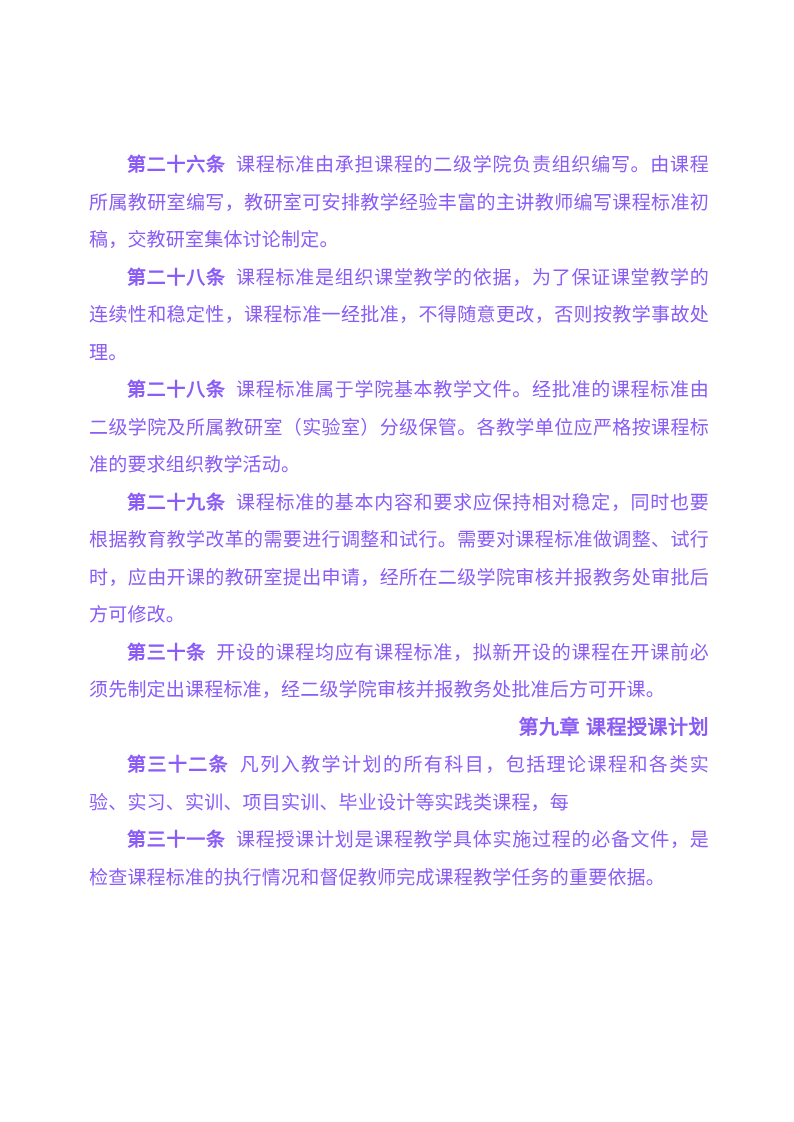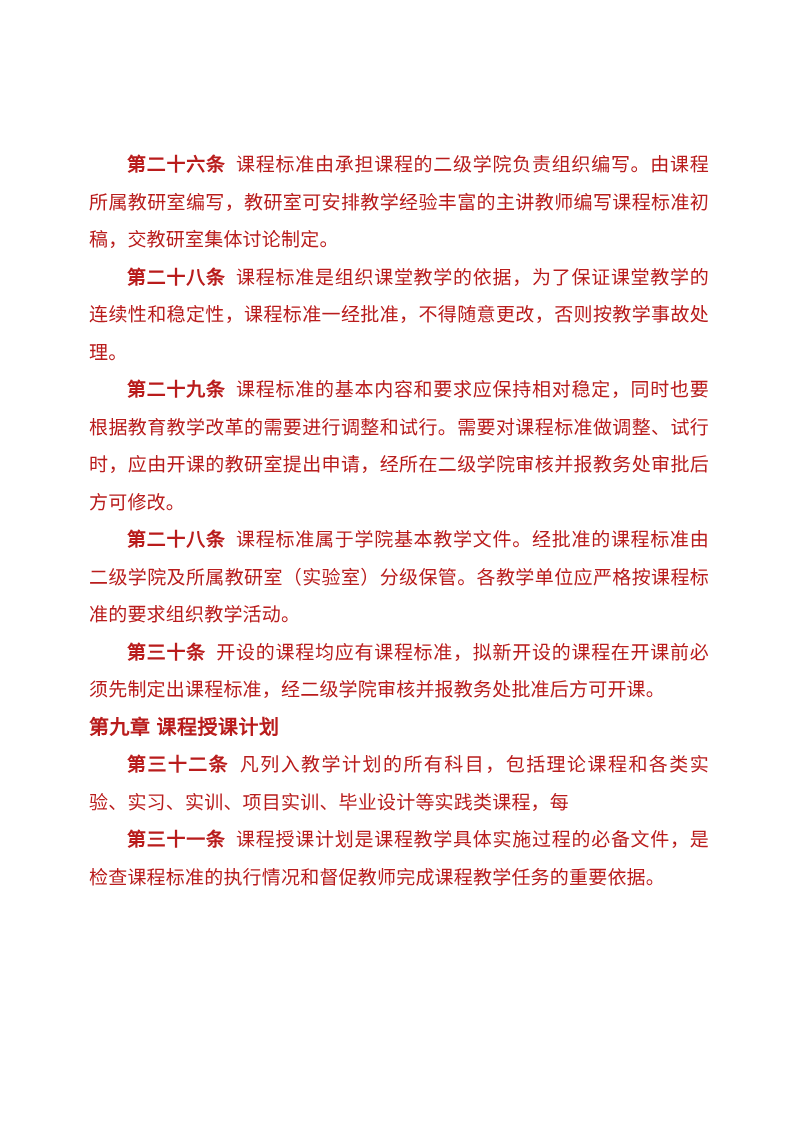--- a/index.html
+++ b/index.html
@@ -7,21 +7,21 @@
     padding: 0;
     background: #ffffff;
   }
   .page {
     position: relative;
     width: 794px;
     height: 1122px;
     background: #ffffff;
     overflow: hidden;
     font-family: "Liberation Serif", "DejaVu Serif", serif;
-    color: #b91c1c;
+    color: #8b5cf6;
   }
   .content {
     position: absolute;
     top: 146px;
     left: 89px;
     width: 620px;
     font-size: 19px;
     line-height: 37.5px;
   }
   .article {
@@ -30,42 +30,42 @@
     text-align: justify;
     text-justify: inter-ideograph;
     letter-spacing: 0.2px;
   }
   .article-label {
     font-weight: bold;
     margin-right: 0.55em;
   }
   .chapter-heading {
     margin: 0;
-    text-align: left;
+    text-align: right;
     text-indent: 0;
     font-family: "Liberation Sans", "DejaVu Sans", sans-serif;
     font-weight: bold;
     font-size: 20px;
     line-height: 37.5px;
     letter-spacing: 0.5px;
   }
 </style>
 </head>
 <body>
 
 <div class="page">
   <div class="content">
 
     <p class="article"><span class="article-label">第二十六条</span><span>课程标准由承担课程的二级学院负责组织编写。由课程所属教研室编写，教研室可安排教学经验丰富的主讲教师编写课程标准初稿，交教研室集体讨论制定。</span></p>
 
     <p class="article"><span class="article-label">第二十八条</span><span>课程标准是组织课堂教学的依据，为了保证课堂教学的连续性和稳定性，课程标准一经批准，不得随意更改，否则按教学事故处理。</span></p>
 
+    <p class="article"><span class="article-label">第二十八条</span><span>课程标准属于学院基本教学文件。经批准的课程标准由二级学院及所属教研室（实验室）分级保管。各教学单位应严格按课程标准的要求组织教学活动。</span></p>
+
     <p class="article"><span class="article-label">第二十九条</span><span>课程标准的基本内容和要求应保持相对稳定，同时也要根据教育教学改革的需要进行调整和试行。需要对课程标准做调整、试行时，应由开课的教研室提出申请，经所在二级学院审核并报教务处审批后方可修改。</span></p>
-
-    <p class="article"><span class="article-label">第二十八条</span><span>课程标准属于学院基本教学文件。经批准的课程标准由二级学院及所属教研室（实验室）分级保管。各教学单位应严格按课程标准的要求组织教学活动。</span></p>
 
     <p class="article"><span class="article-label">第三十条</span><span>开设的课程均应有课程标准，拟新开设的课程在开课前必须先制定出课程标准，经二级学院审核并报教务处批准后方可开课。</span></p>
 
     <h2 class="chapter-heading">第九章 课程授课计划</h2>
 
     <p class="article"><span class="article-label">第三十二条</span><span>凡列入教学计划的所有科目，包括理论课程和各类实验、实习、实训、项目实训、毕业设计等实践类课程，每</span></p>
 
     <p class="article"><span class="article-label">第三十一条</span><span>课程授课计划是课程教学具体实施过程的必备文件，是检查课程标准的执行情况和督促教师完成课程教学任务的重要依据。</span></p>
 
   </div>

